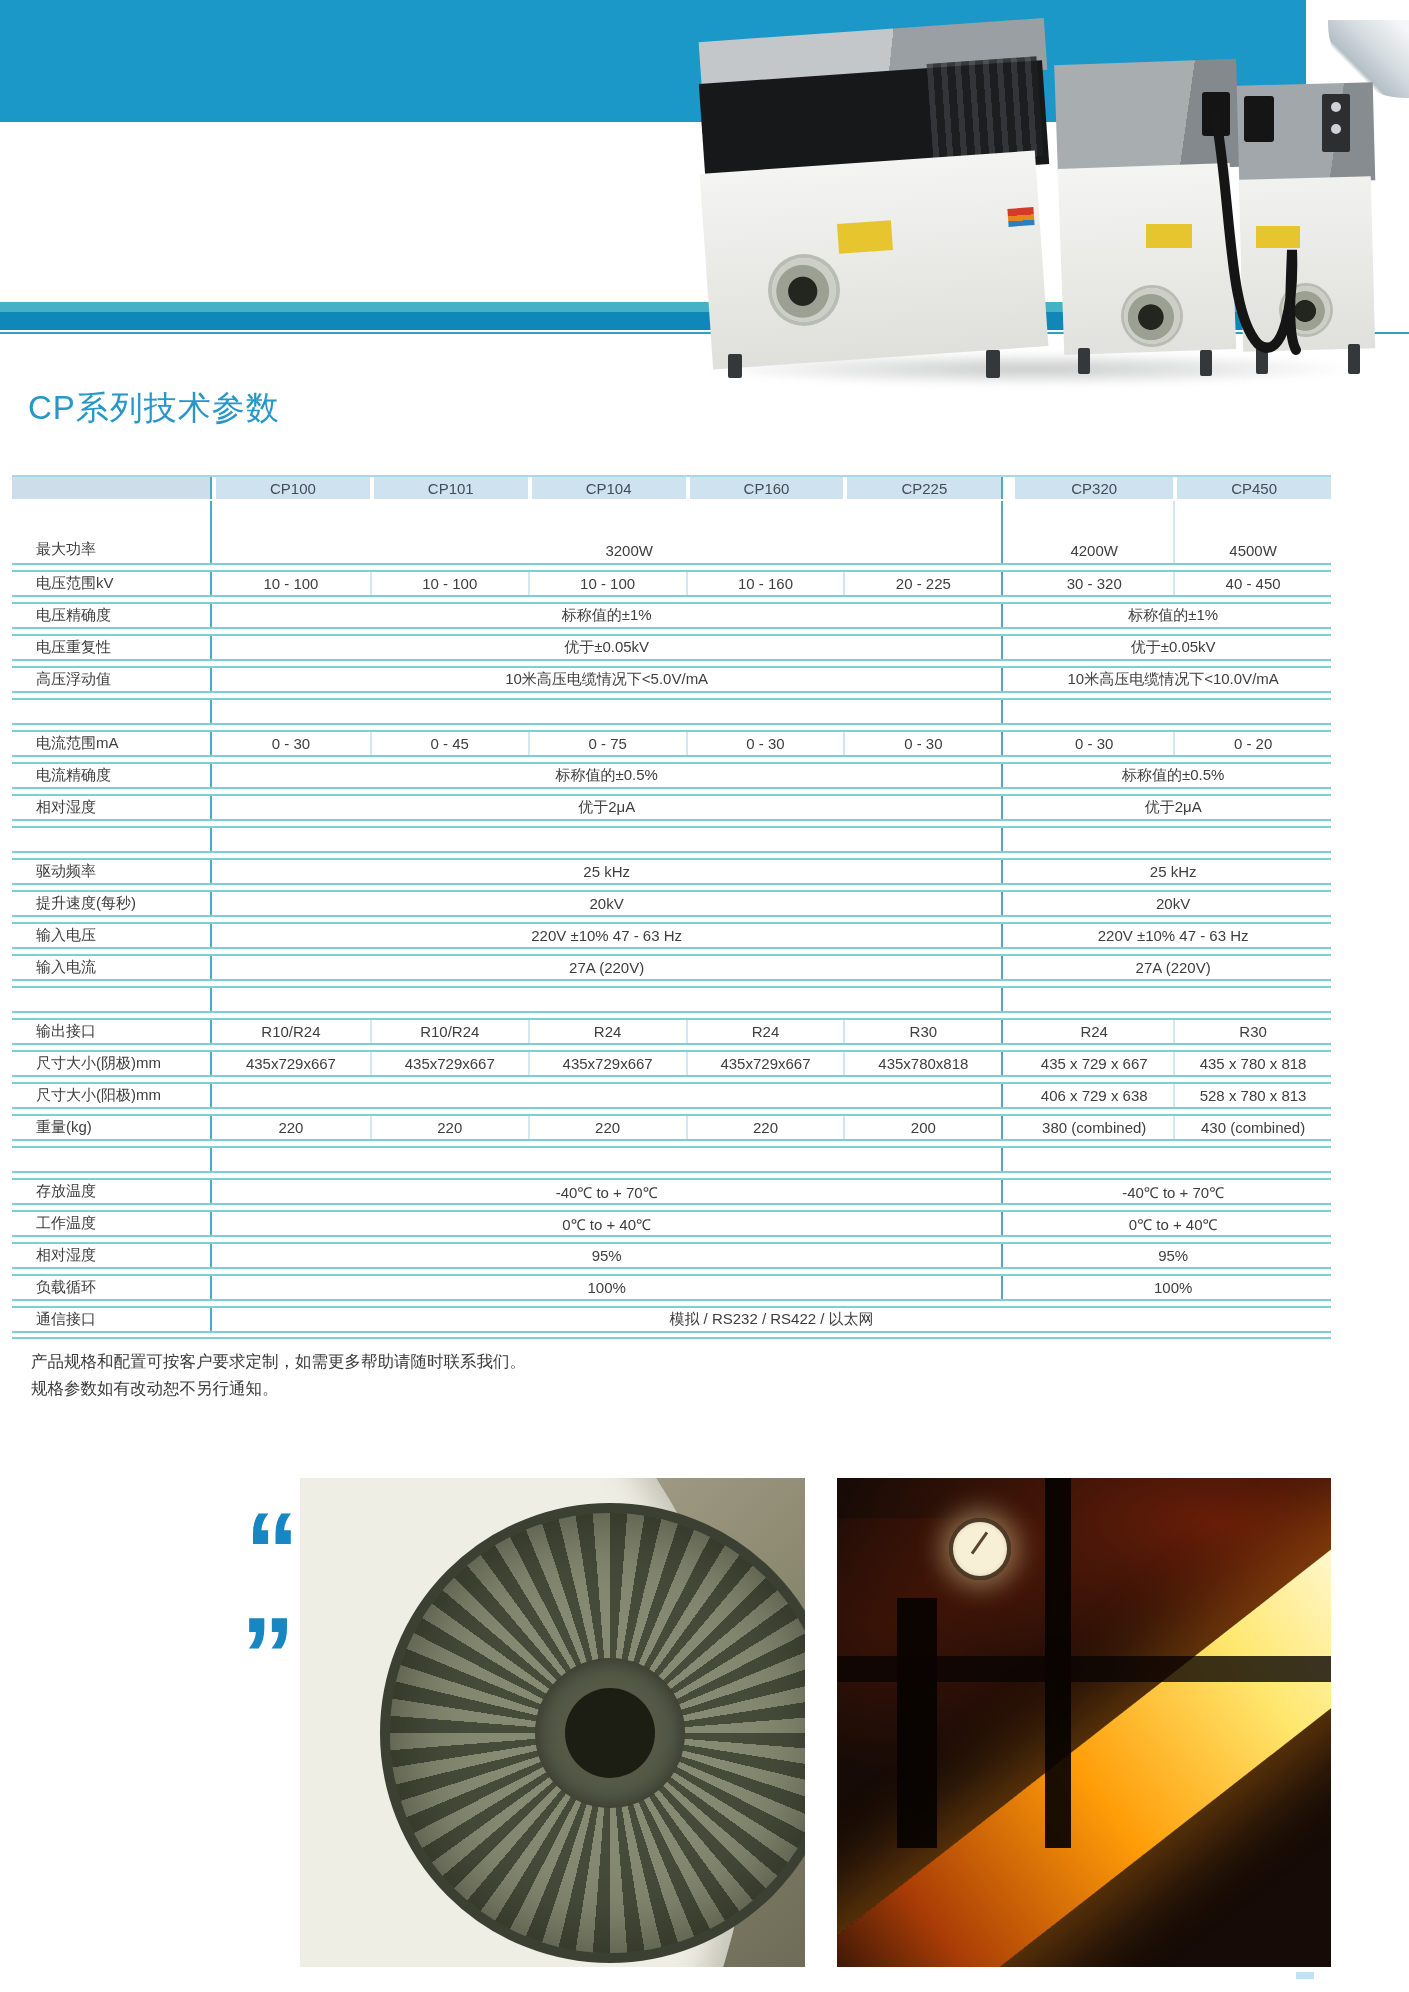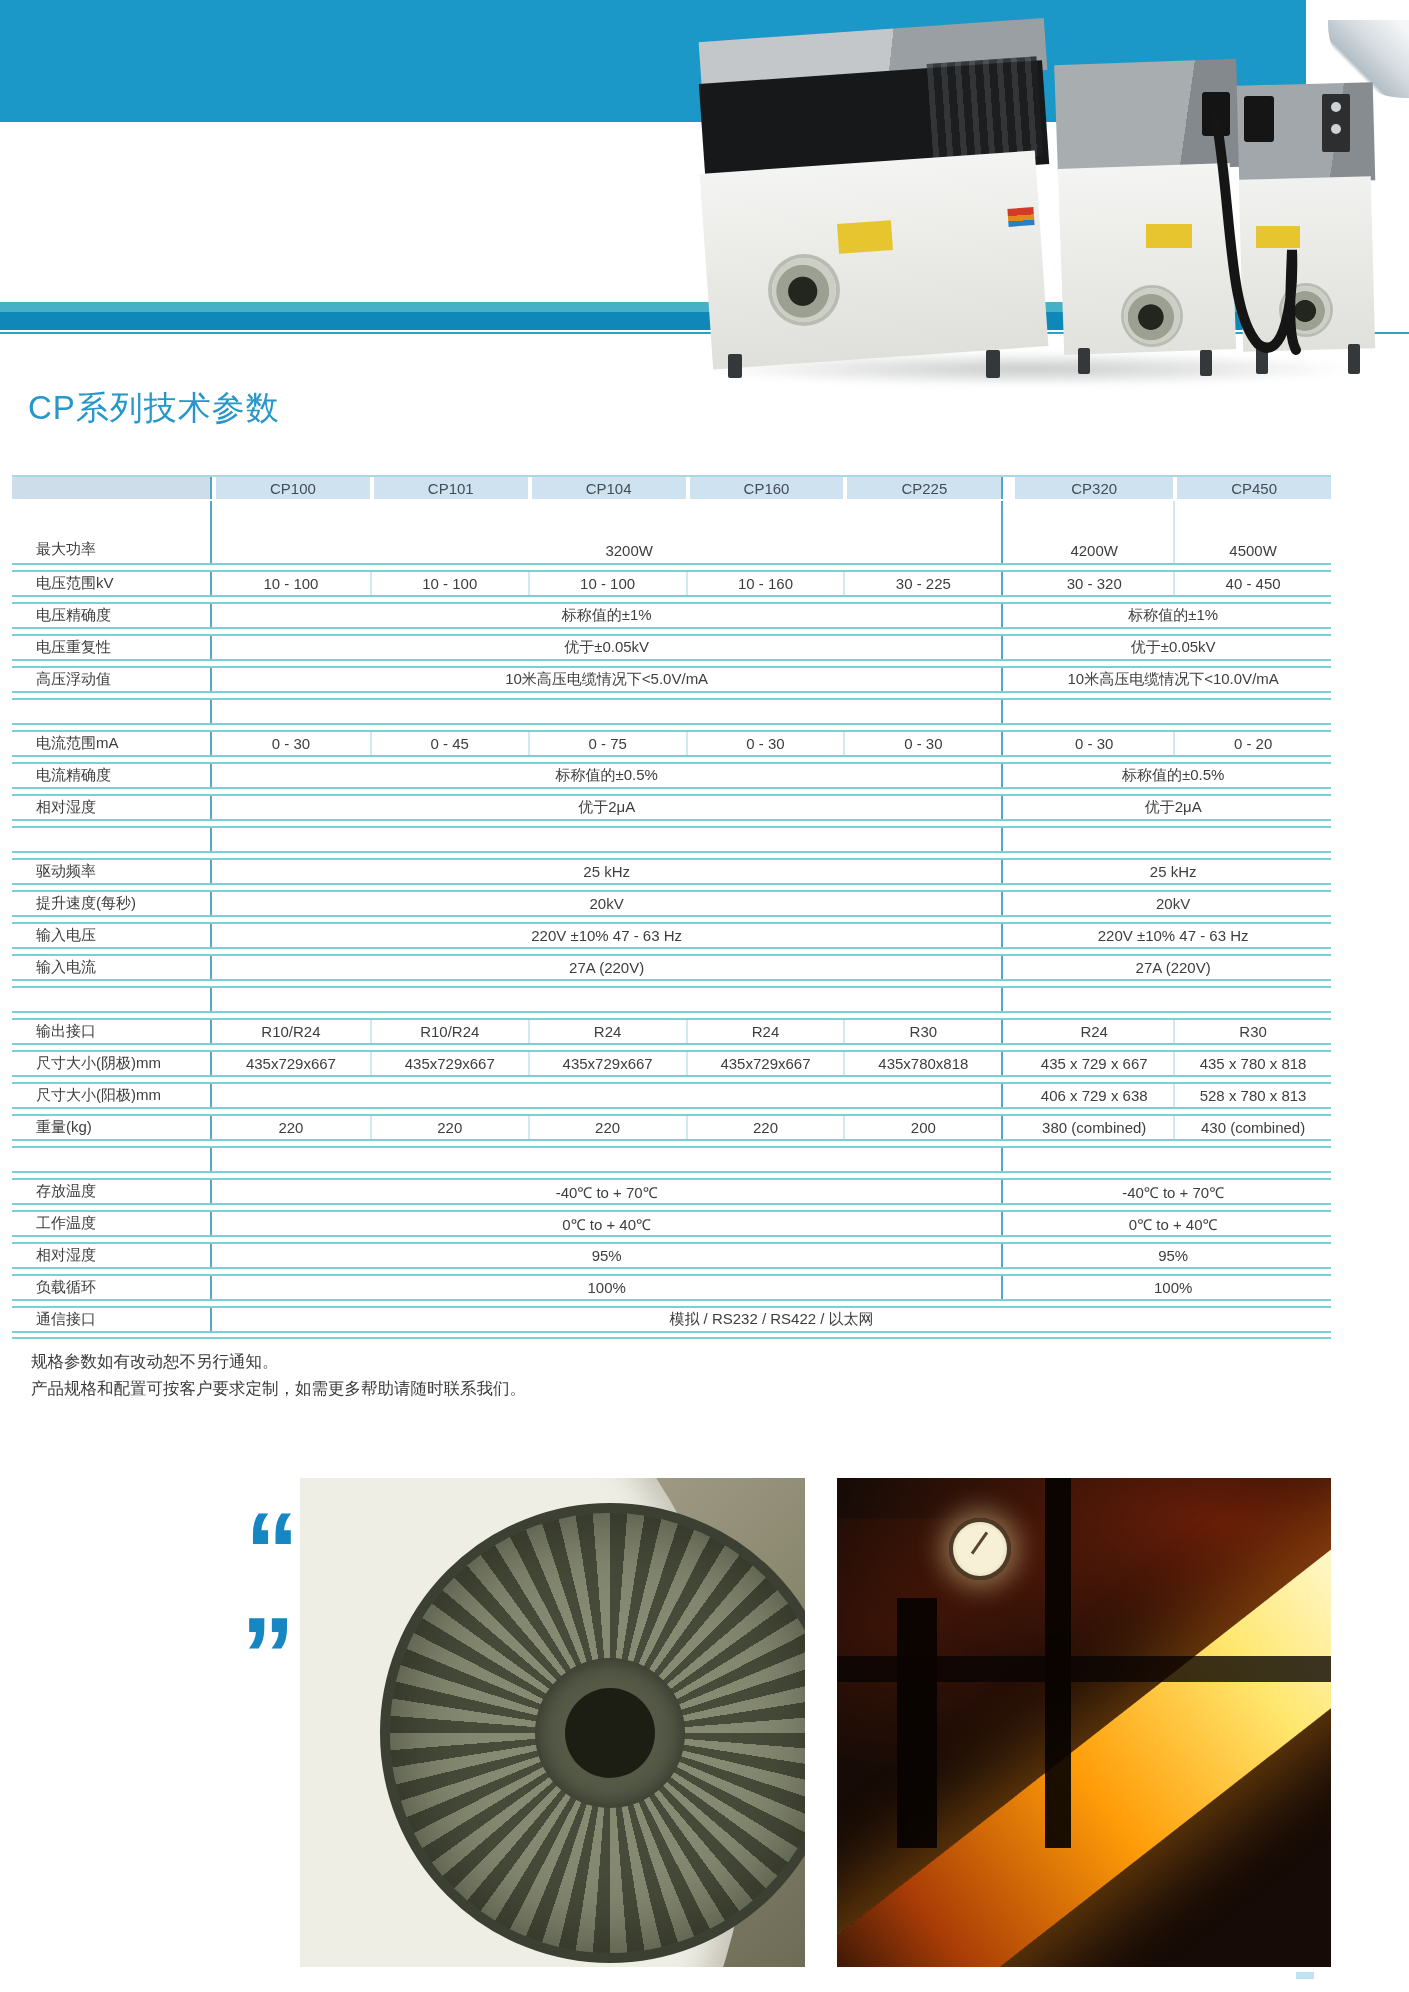--- a/index.html
+++ b/index.html
@@ -205,21 +205,21 @@
           <div class="gapcol"></div>
           <div class="c v">4200W</div>
           <div class="c v">4500W</div>
         </div>
         <div class="row">
           <div class="c lab">电压范围kV</div>
           <div class="c v">10 - 100</div>
           <div class="c v">10 - 100</div>
           <div class="c v">10 - 100</div>
           <div class="c v">10 - 160</div>
-          <div class="c v">30 - 225</div>
+          <div class="c v">20 - 225</div>
           <div class="gapcol"></div>
           <div class="c v">30 - 320</div>
           <div class="c v">40 - 450</div>
         </div>
         <div class="row">
           <div class="c lab">电压精确度</div>
           <div class="c v" style="grid-column: span 5;">标称值的±1%</div>
           <div class="gapcol"></div>
           <div class="c v" style="grid-column: span 2;">标称值的±1%</div>
         </div>
@@ -372,22 +372,22 @@
         </div>
         <div class="row">
           <div class="c lab">通信接口</div>
           <div class="c vfull">模拟 / RS232 / RS422 / 以太网</div>
         </div>
       </div>
     <div class="bottom-line"></div>
   </div>
 
   <div class="notes">
+    <div>产品规格和配置可按客户要求定制，如需更多帮助请随时联系我们。</div>
     <div>规格参数如有改动恕不另行通知。</div>
-    <div>产品规格和配置可按客户要求定制，如需更多帮助请随时联系我们。</div>
   </div>
 
   <div class="quote">
     <div class="qmark open">“</div>
     <div class="qmark close">”</div>
   </div>
 
   <div class="photo engine">
     <div class="cowl"></div>
     <div class="fan"></div>

